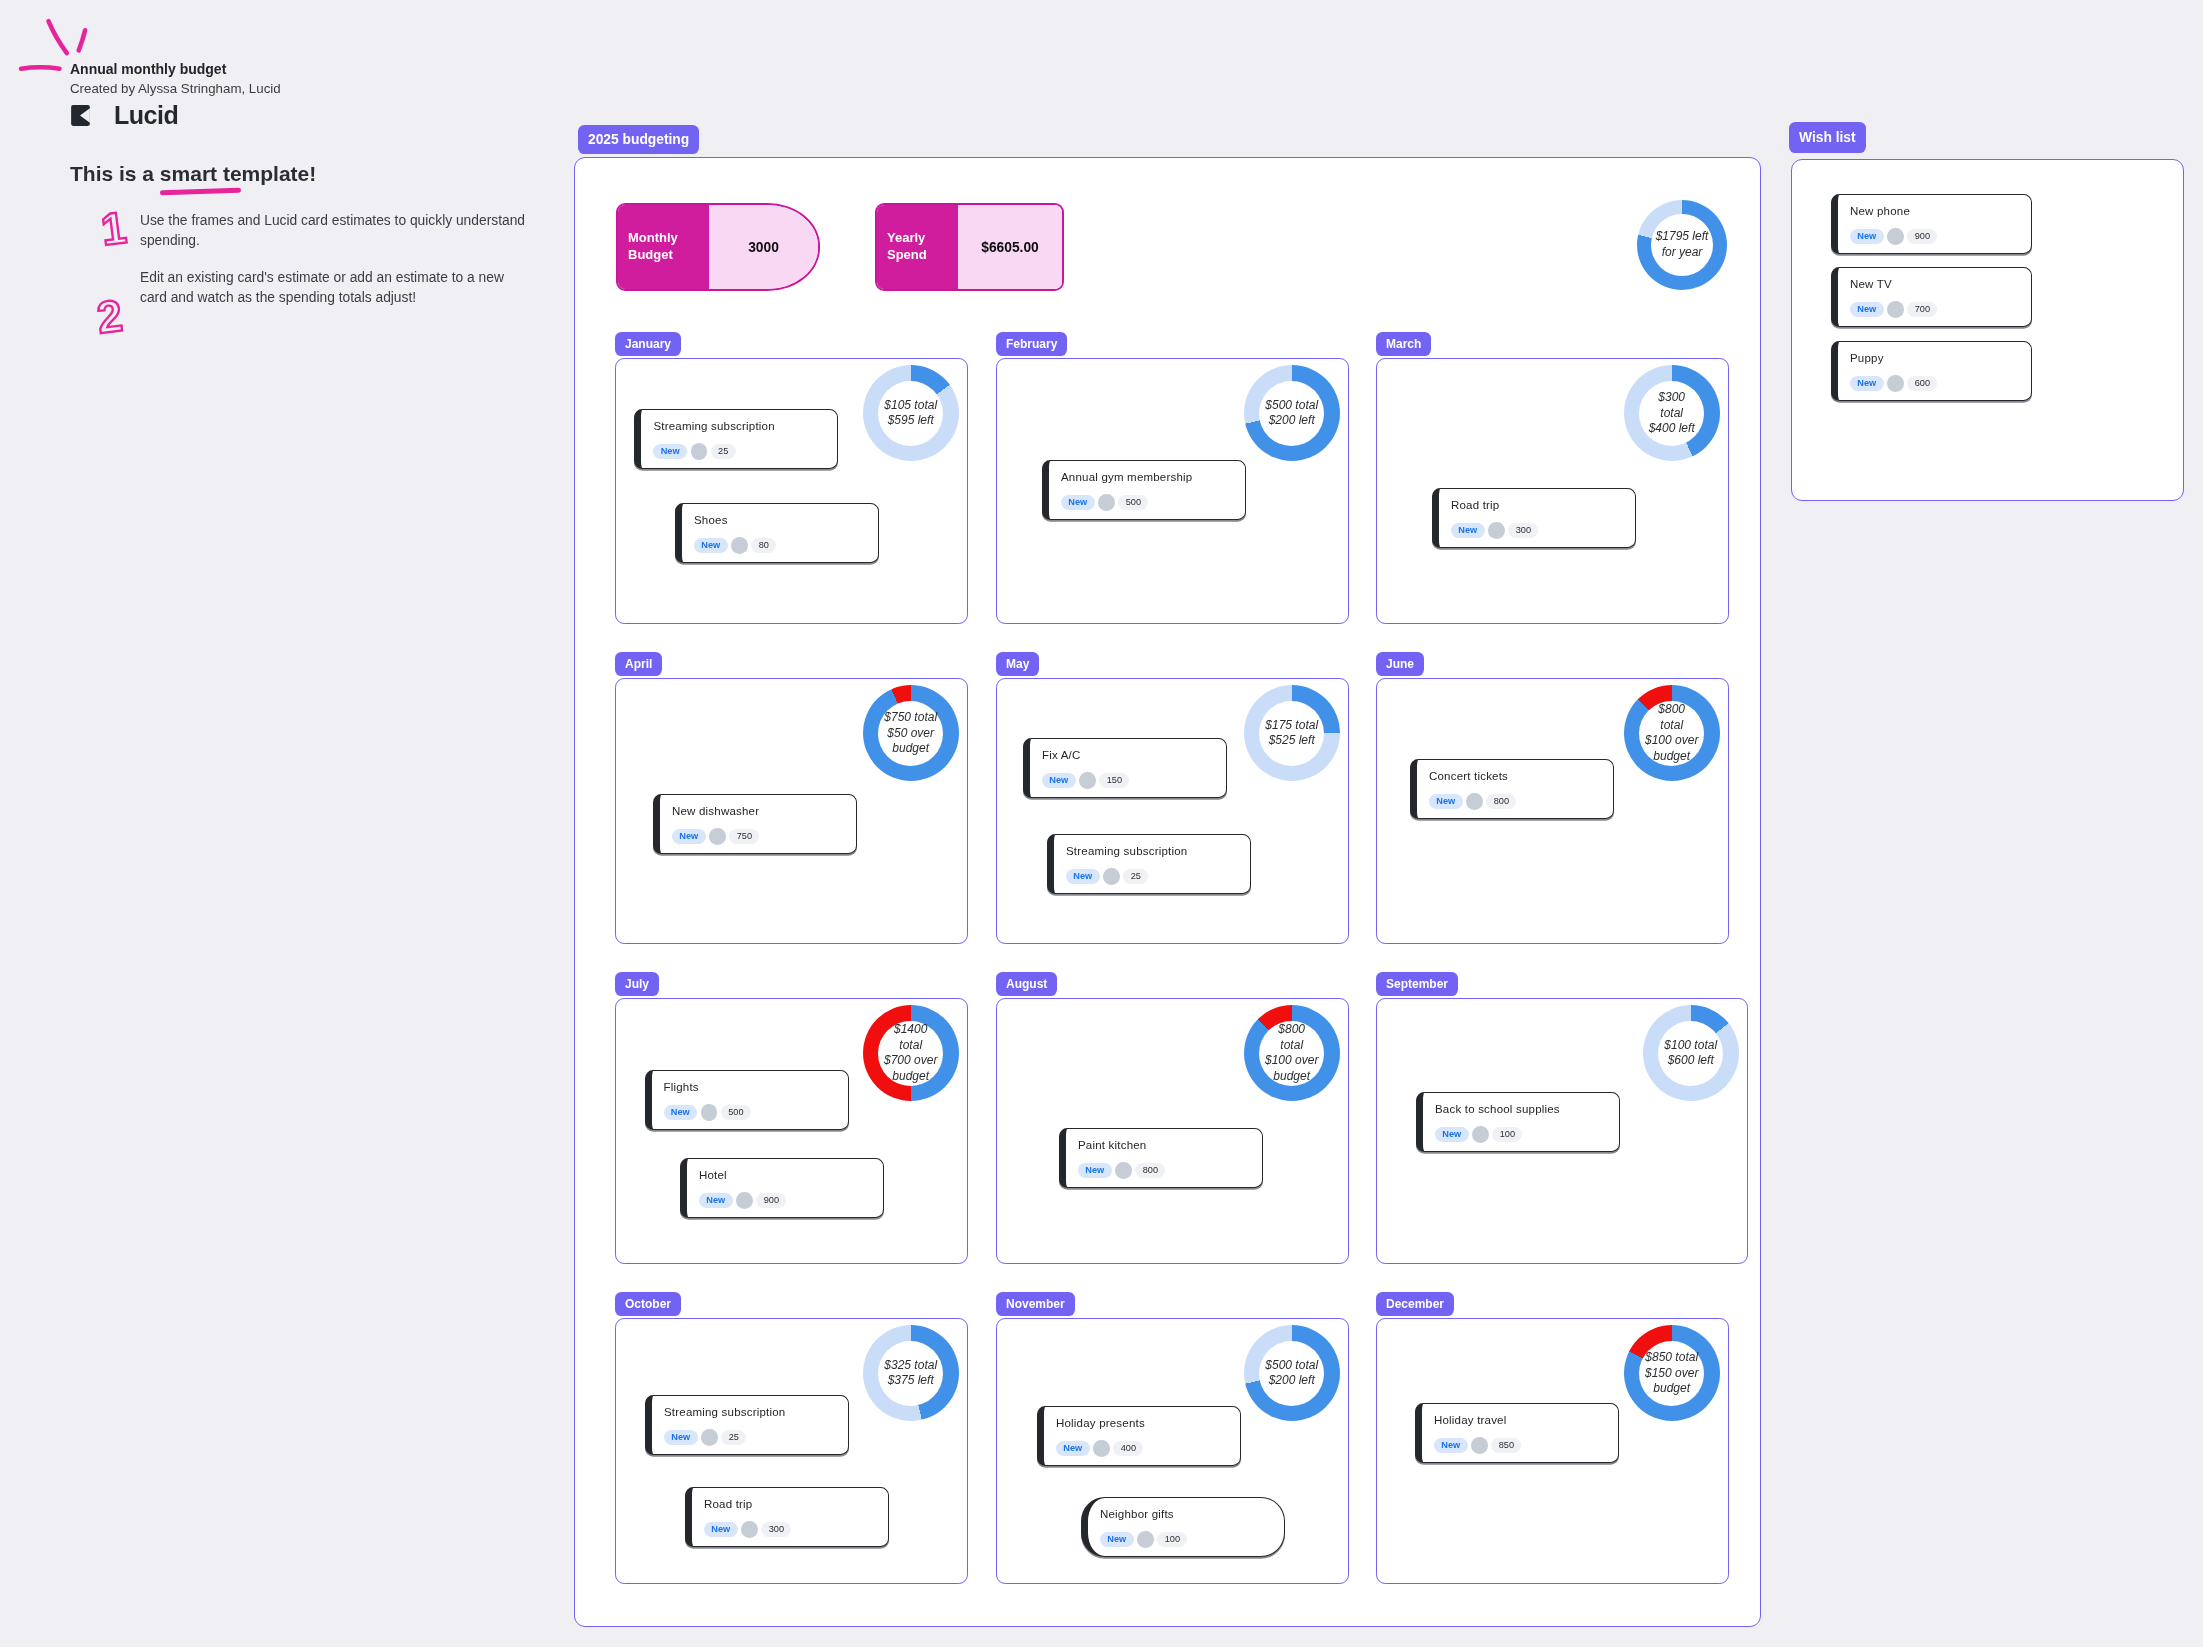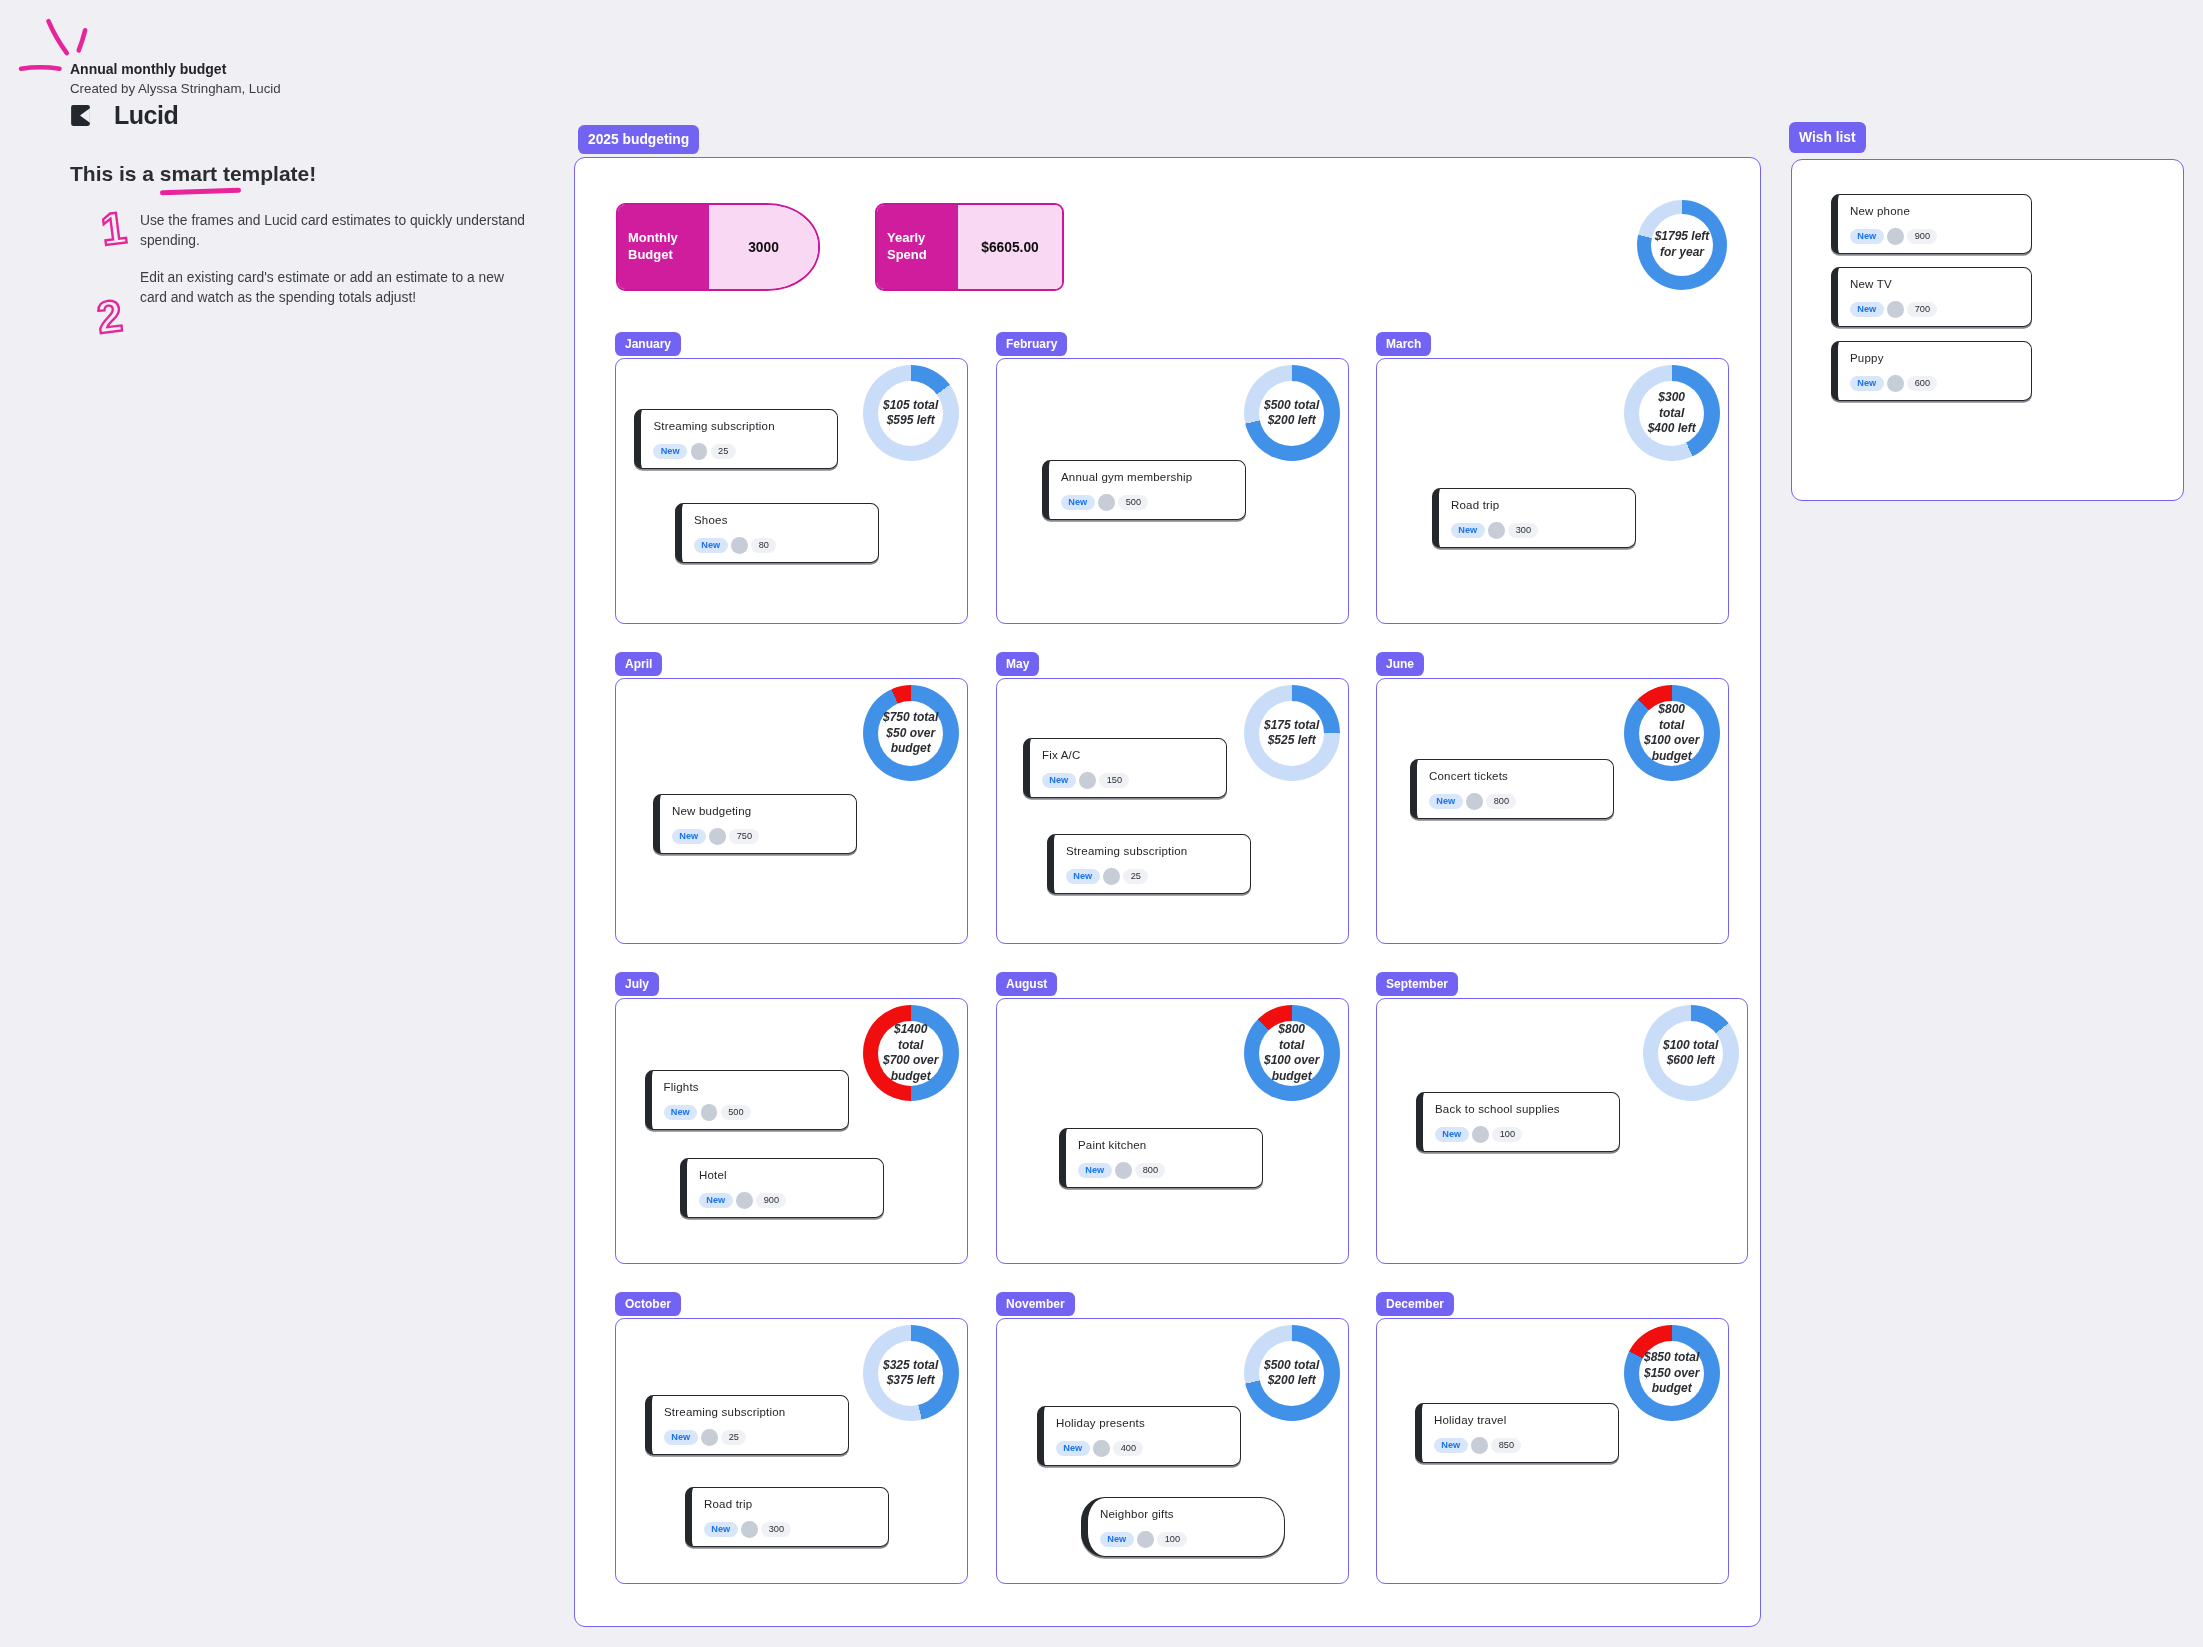--- a/index.html
+++ b/index.html
@@ -45,21 +45,21 @@
   .sc0{left:41px;width:204px;border-radius:9.2px 53px 53px 9.2px / 9.2px 43px 43px 9.2px}
   .sc0 .l{width:91px}
   .sc1{left:300px;width:189px}.sc1 .l{width:81px}
   .sc2{left:553px;width:197px}.sc2 .l{width:84px}
 
   
   .donut{position:absolute;border-radius:50%}
   .donut .hole{position:absolute;inset:15.6px;background:#fff;border-radius:50%;
                display:flex;align-items:center;justify-content:center}
   .dtext{font-size:12px;font-style:italic;color:#2A2D31;text-align:center;
-         white-space:pre-line;line-height:1.3;font-weight:700}
+         white-space:pre-line;line-height:1.3;font-weight:400}
 
   
   .month{position:absolute;width:353px;height:266px}
   .month .pill{top:-26px;left:0;height:24px;font-size:12px}
   .month-frame{position:absolute;inset:0;background:#fff;border:1.8px solid var(--purple);
                border-radius:9.2px;box-sizing:border-box}
   .month .donut{width:96px;height:96px;top:6.4px;right:8.3px}
 
   
   .lcard{position:absolute;width:204px;height:60px;background:#fff;border:1.8px solid #24272C;
@@ -201,21 +201,21 @@
         <div class="pill">April</div>
         <div class="month-frame">
           <div class="donut" style="background: conic-gradient(rgb(66, 145, 233) 0deg, rgb(66, 145, 233) 93.3%, rgb(241, 14, 14) 93.3%, rgb(241, 14, 14) 100%);">
             <div class="hole">
               <div class="dtext">$750 total
 $50 over
 budget</div>
             </div>
           </div>
           <div class="lcard" style="left: 37px; top: 115px;">
-            <div class="t">New budgeting</div>
+            <div class="t">New dishwasher</div>
             <div class="meta">
               <span class="badge">New</span>
               <span class="avatar"></span>
               <span class="est">750</span>
             </div>
           </div>
         </div>
       </div>
       <div class="month" style="left: 421px; top: 520px;">
         <div class="pill">May</div>

